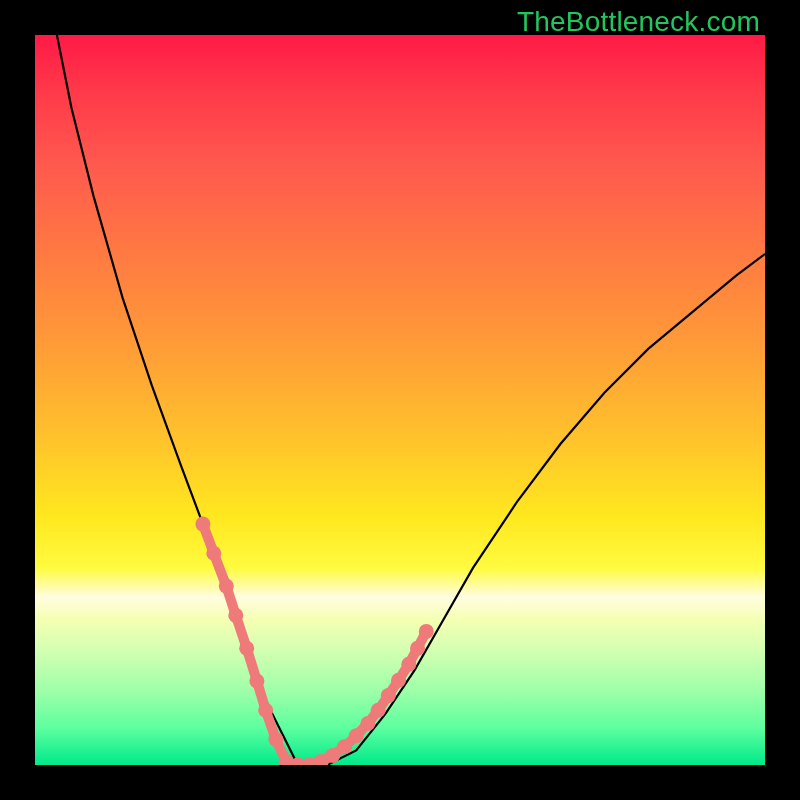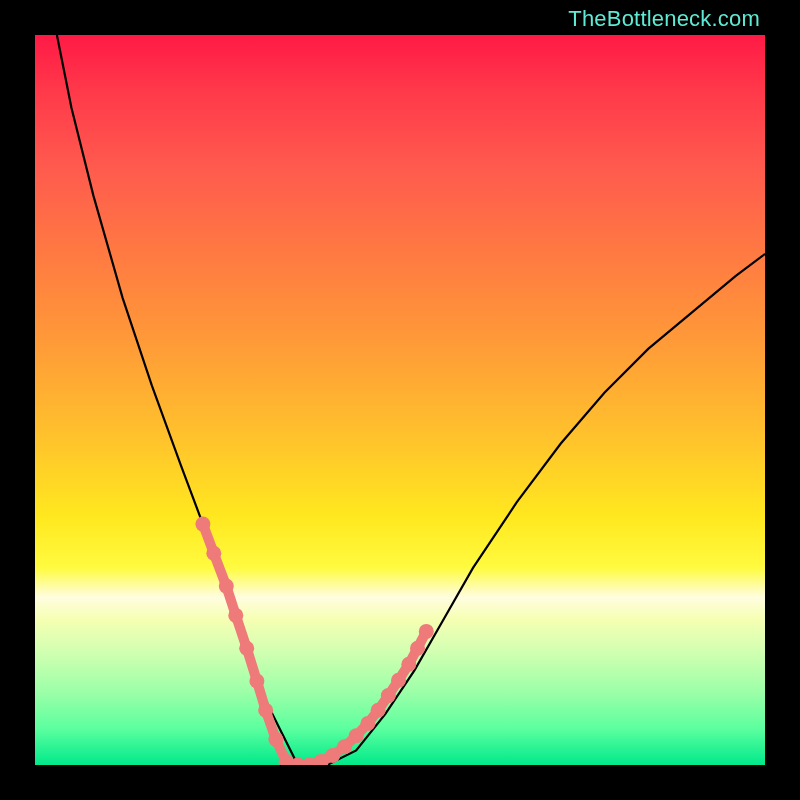--- a/index.html
+++ b/index.html
@@ -40,22 +40,22 @@
       #d6ffb2 84%,
       #9cffa8 90%,
       #5cff9f 95%,
       #00e98a 100%
     );
   }
   .attribution {
     position: absolute;
     top: 6px;
     right: 40px;
-    color: #5eead4;
-    font-size: 22px;
+    color: #22c55e;
+    font-size: 28px;
     letter-spacing: 0.2px;
   }
   svg.overlay {
     position: absolute;
     left: 0;
     top: 0;
     width: 730px;
     height: 730px;
   }
 </style>

